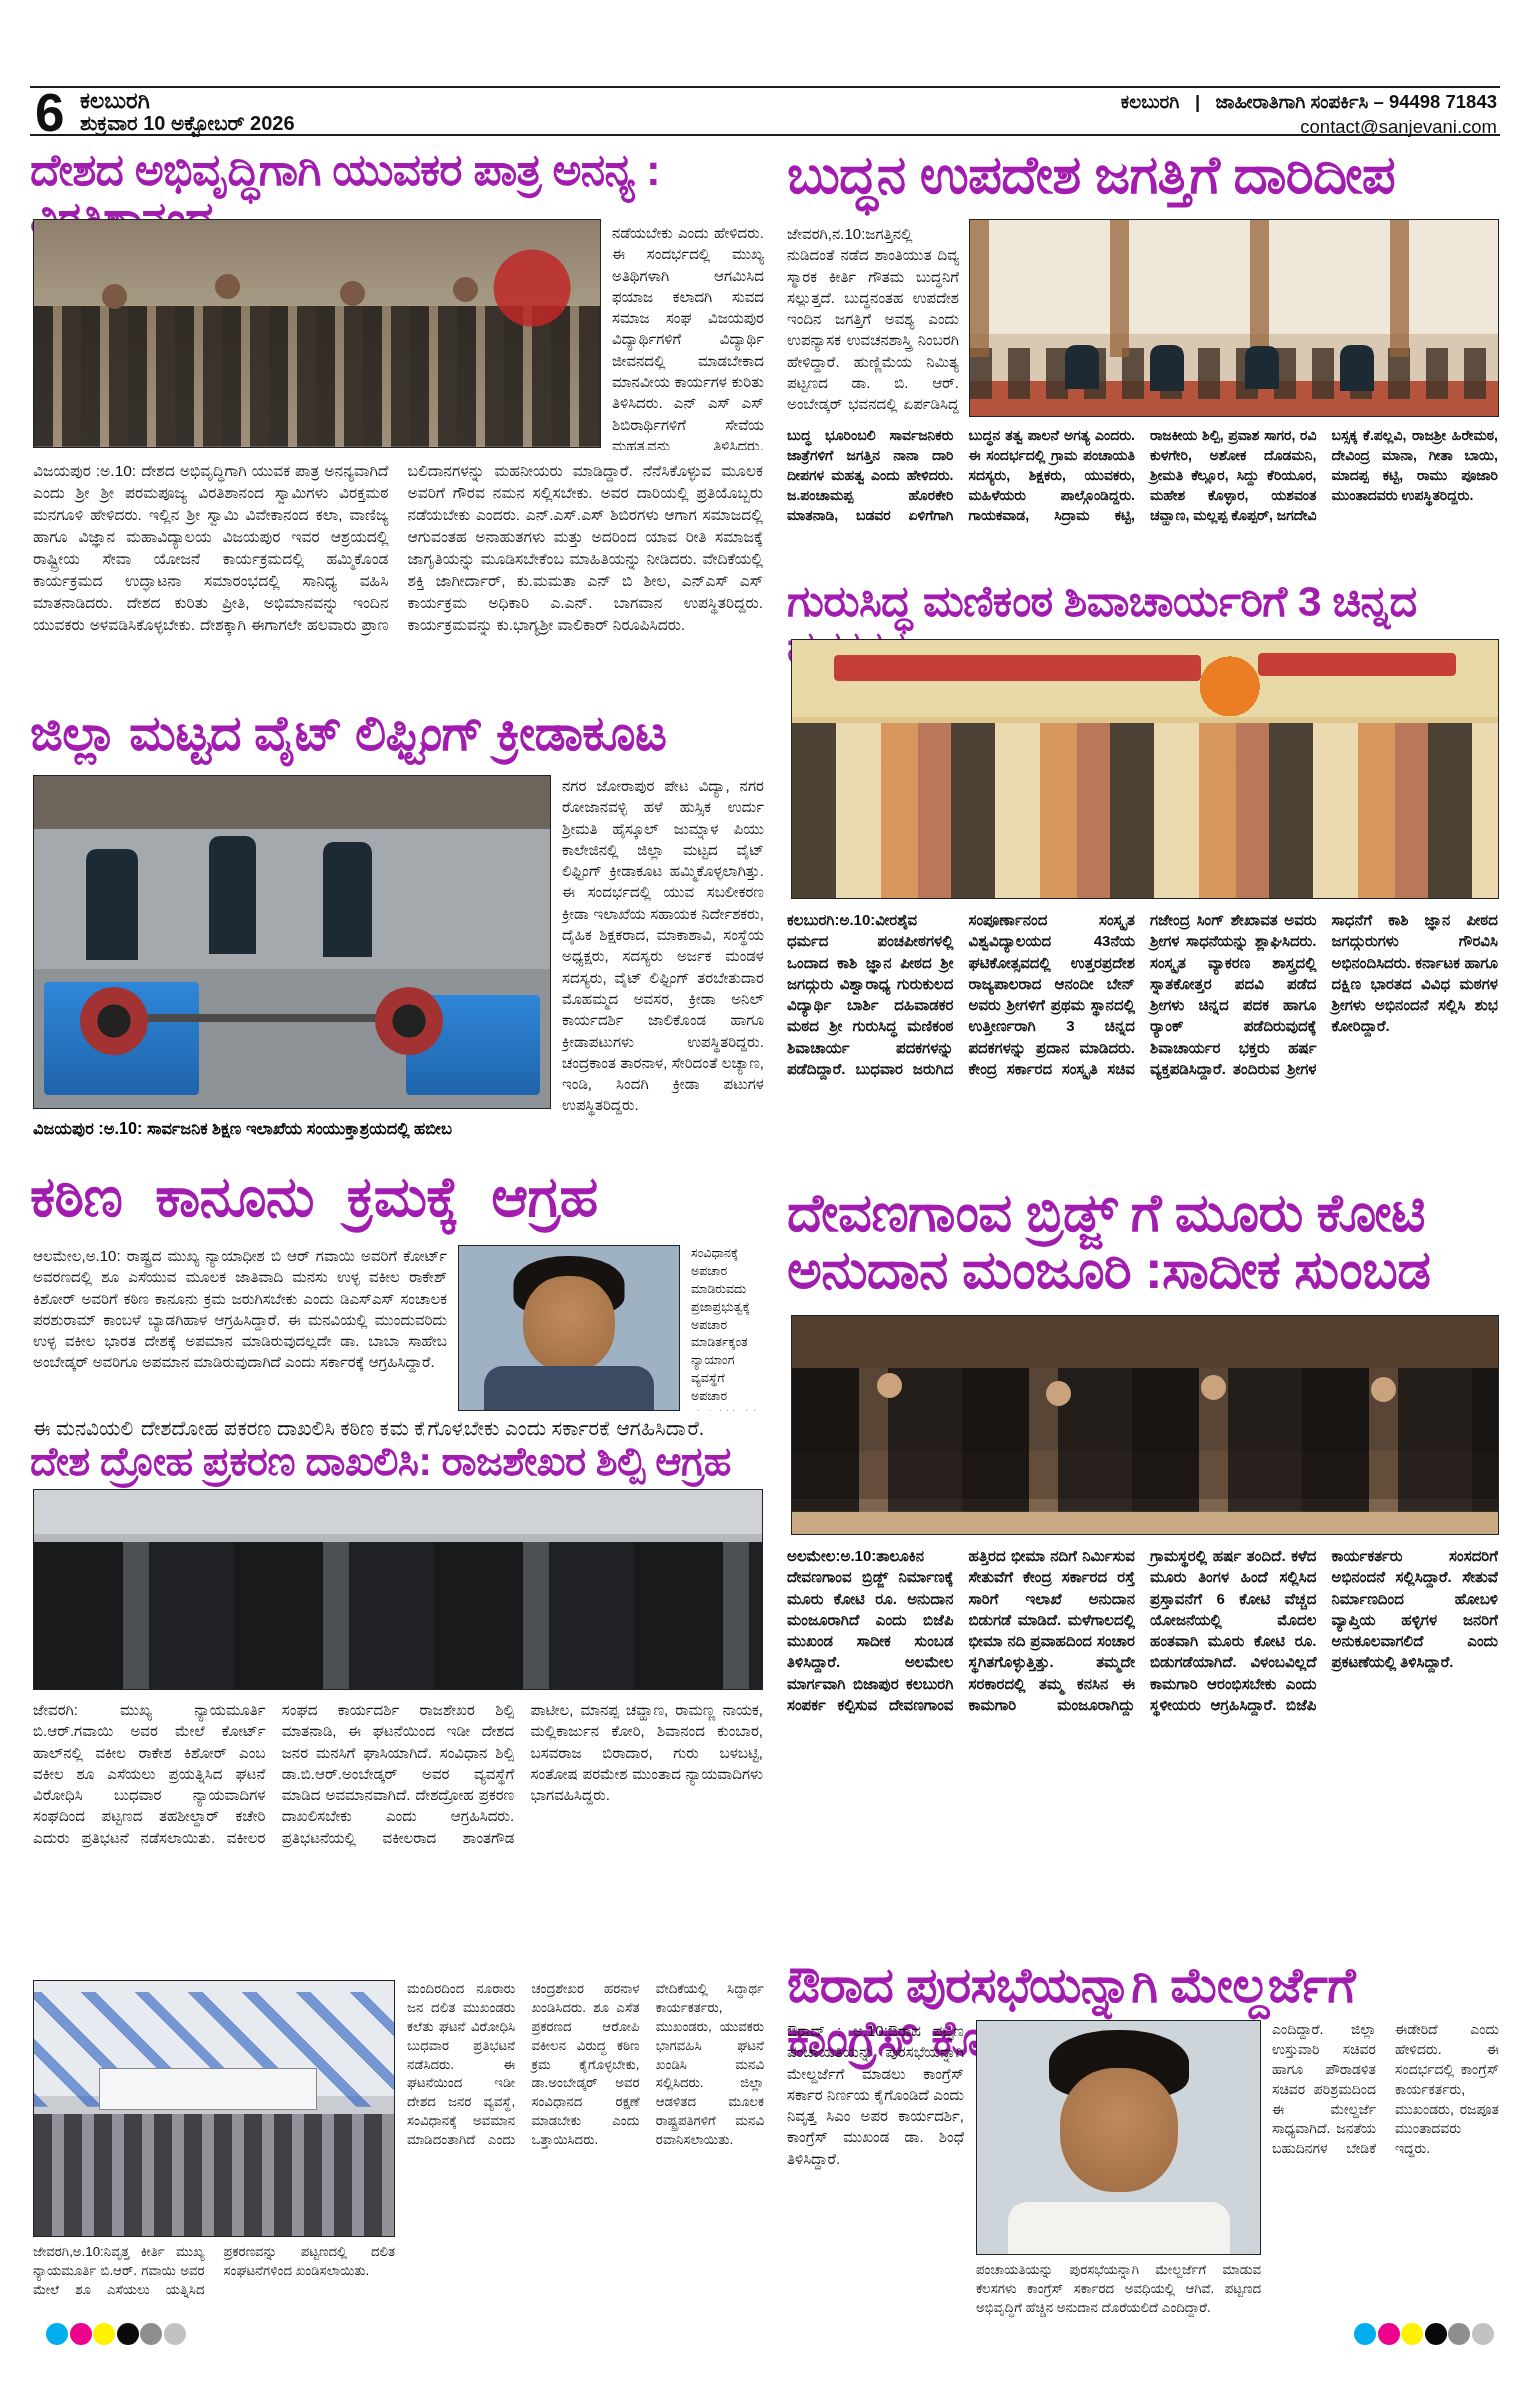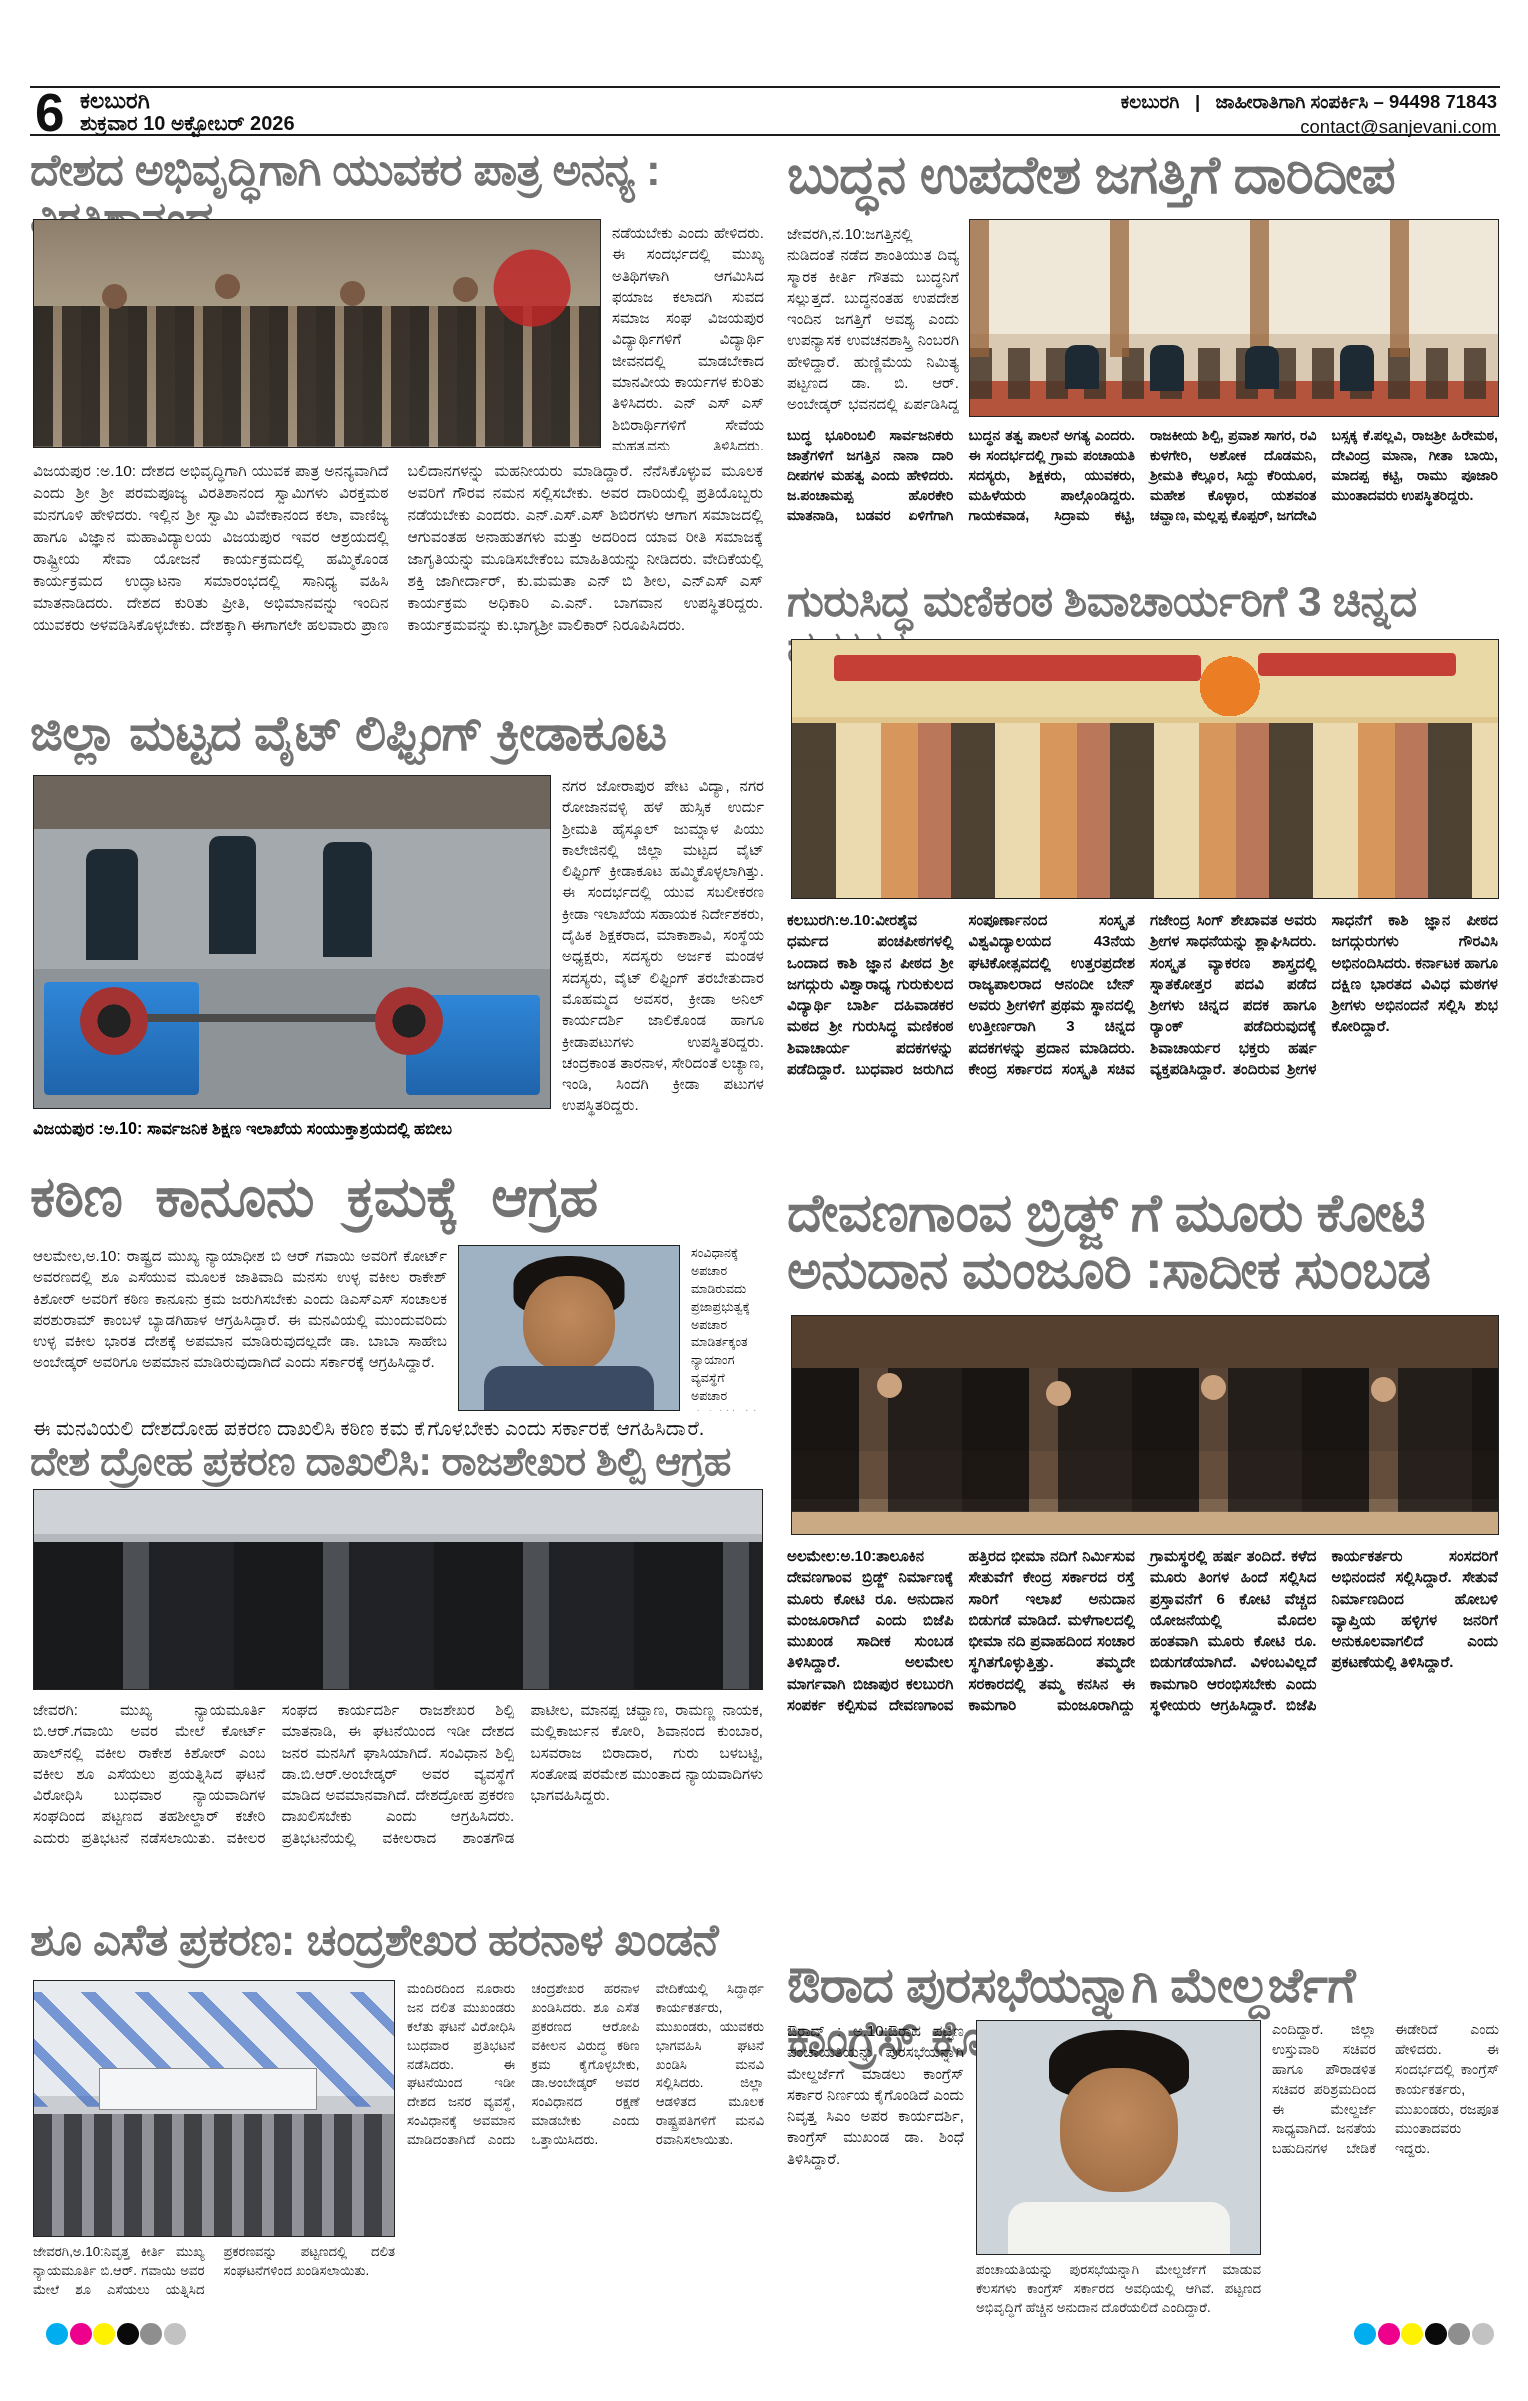--- a/index.html
+++ b/index.html
@@ -1,20 +1,20 @@
 <!DOCTYPE html>
 <html style="font-size:12px"><head>
 <meta charset="utf-8">
 <style>
   html,body{margin:0;padding:0;background:#e8e8e8;}
   .page{position:relative;width:1528px;height:2401px;background:#ffffff;
         font-family:"Liberation Sans","DejaVu Sans",sans-serif;color:#111;overflow:hidden;}
   .abs{position:absolute;box-sizing:border-box;}
   .rule{background:#1c1c1c;}
-  .hl{font-weight:800;color:#737373;line-height:1.08;letter-spacing:-0.7px;}
+  .hl{font-weight:800;color:#a21caf;line-height:1.08;letter-spacing:-0.7px;}
   .body-txt{font-size:15.5px;line-height:1.42;text-align:justify;color:#101010;overflow:hidden;}
   .cols2{column-count:2;column-gap:19px;}
   .cols3{column-count:3;column-gap:16.3px;}
   .cols4{column-count:4;column-gap:15px;font-weight:bold;}
   .photo{border:1.5px solid #222;overflow:hidden;}
   .caption{font-weight:700;font-size:16.3px;color:#000;}
   .pagenum{font-size:53px;font-weight:700;line-height:.9;}
   .ed-city{font-size:22px;font-weight:700;}
   .ed-date{font-size:20px;font-weight:700;}
   .masthead{font-size:59px;font-weight:800;color:#0c0c0c;display:flex;align-items:center;gap:4.4px;
@@ -131,21 +131,20 @@
     <div class="torso" style="bottom:0;width:170px;height:44px;background:#3b4b63;"></div>
   </div>
   <div class="abs body-txt" style="left:691px;top:1245px;width:72px;height:166px;font-size:12.6px;">ಸಂವಿಧಾನಕ್ಕೆ ಅಪಚಾರ ಮಾಡಿರುವದು ಪ್ರಜಾಪ್ರಭುತ್ವಕ್ಕೆ ಅಪಚಾರ ಮಾಡಿರ್ತಕ್ಕಂತ ನ್ಯಾಯಾಂಗ ವ್ಯವಸ್ಥೆಗೆ ಅಪಚಾರ ಮಾಡಿರತಕ್ಕಂತದ್ದು ಇದು ದೇಶವೇ ತಲೆತಗ್ಗಿಸುವಂತಹ ನೀಚಕೃತ್ಯ. ಇದು ಕ್ಷಮಾಪಣೆಗೆ ಅರ್ಹವಾದ ವಿಷಯವಲ್ಲ. ಯಾಕೆಂದರೆ ಒಬ್ಬ ತಿಳುವಳಿಕೆ ವ್ಯಕ್ತಿ ಏನು ಬೇಕಾದರೂ ಮಾಡಿ ಕ್ಷಮೆ ಕೇಳಬಹುದು ಕ್ಷಮಿಸಬಾರದು ಇದು</div>
   <div class="abs body-txt" style="left:33px;top:1414px;width:730px;height:22px;font-size:20px;">ಈ ಮನವಿಯಲ್ಲಿ ದೇಶದ್ರೋಹ ಪ್ರಕರಣ ದಾಖಲಿಸಿ ಕಠಿಣ ಕ್ರಮ ಕೈಗೊಳ್ಳಬೇಕು ಎಂದು ಸರ್ಕಾರಕ್ಕೆ ಆಗ್ರಹಿಸಿದ್ದಾರೆ.</div>
 
   <div class="abs hl" style="left:30px;top:1440px;width:733px;font-size:40px;">ದೇಶ ದ್ರೋಹ ಪ್ರಕರಣ ದಾಖಲಿಸಿ: ರಾಜಶೇಖರ ಶಿಲ್ಪಿ ಆಗ್ರಹ</div>
 
   <div class="abs photo ph-lawyers" style="left:33px;top:1489px;width:730px;height:201px;"></div>
   <div class="abs body-txt cols3" style="left:33px;top:1699px;width:730px;height:186px;font-size:15px;">ಜೇವರಗಿ: ಮುಖ್ಯ ನ್ಯಾಯಮೂರ್ತಿ ಬಿ.ಆರ್.ಗವಾಯಿ ಅವರ ಮೇಲೆ ಕೋರ್ಟ್ ಹಾಲ್‌ನಲ್ಲಿ ವಕೀಲ ರಾಕೇಶ ಕಿಶೋರ್ ಎಂಬ ವಕೀಲ ಶೂ ಎಸೆಯಲು ಪ್ರಯತ್ನಿಸಿದ ಘಟನೆ ವಿರೋಧಿಸಿ ಬುಧವಾರ ನ್ಯಾಯವಾದಿಗಳ ಸಂಘದಿಂದ ಪಟ್ಟಣದ ತಹಶೀಲ್ದಾರ್ ಕಚೇರಿ ಎದುರು ಪ್ರತಿಭಟನೆ ನಡೆಸಲಾಯಿತು. ವಕೀಲರ ಸಂಘದ ಕಾರ್ಯದರ್ಶಿ ರಾಜಶೇಖರ ಶಿಲ್ಪಿ ಮಾತನಾಡಿ, ಈ ಘಟನೆಯಿಂದ ಇಡೀ ದೇಶದ ಜನರ ಮನಸಿಗೆ ಘಾಸಿಯಾಗಿದೆ. ಸಂವಿಧಾನ ಶಿಲ್ಪಿ ಡಾ.ಬಿ.ಆರ್.ಅಂಬೇಡ್ಕರ್ ಅವರ ವ್ಯವಸ್ಥೆಗೆ ಮಾಡಿದ ಅವಮಾನವಾಗಿದೆ. ದೇಶದ್ರೋಹ ಪ್ರಕರಣ ದಾಖಲಿಸಬೇಕು ಎಂದು ಆಗ್ರಹಿಸಿದರು. ಪ್ರತಿಭಟನೆಯಲ್ಲಿ ವಕೀಲರಾದ ಶಾಂತಗೌಡ ಪಾಟೀಲ, ಮಾನಪ್ಪ ಚವ್ಹಾಣ, ರಾಮಣ್ಣ ನಾಯಕ, ಮಲ್ಲಿಕಾರ್ಜುನ ಕೋರಿ, ಶಿವಾನಂದ ಕುಂಬಾರ, ಬಸವರಾಜ ಬಿರಾದಾರ, ಗುರು ಬಳಬಟ್ಟಿ, ಸಂತೋಷ ಪರಮೇಶ ಮುಂತಾದ ನ್ಯಾಯವಾದಿಗಳು ಭಾಗವಹಿಸಿದ್ದರು.</div>
 
-  <div class="abs hl" style="left:30px;top:1916px;width:733px;font-size:44px;">ಶೂ ಎಸೆತ ಪ್ರಕರಣ: ಚಂದ್ರಶೇಖರ ಹರನಾಳ ಖಂಡನೆ</div>
 
   <div class="abs photo ph-crowd" style="left:33px;top:1980px;width:362px;height:257px;">
     <div class="banner" style="left:18%;top:34%;width:60%;height:16%;"></div>
   </div>
   <div class="abs body-txt cols2" style="left:33px;top:2243px;width:362px;height:75px;font-size:13.3px;">ಜೇವರಗಿ,ಅ.10:ನಿವೃತ್ತ ಕೀರ್ತಿ ಮುಖ್ಯ ನ್ಯಾಯಮೂರ್ತಿ ಬಿ.ಆರ್. ಗವಾಯಿ ಅವರ ಮೇಲೆ ಶೂ ಎಸೆಯಲು ಯತ್ನಿಸಿದ ಪ್ರಕರಣವನ್ನು ಪಟ್ಟಣದಲ್ಲಿ ದಲಿತ ಸಂಘಟನೆಗಳಿಂದ ಖಂಡಿಸಲಾಯಿತು.</div>
   <div class="abs body-txt cols3" style="left:407px;top:1980px;width:357px;height:339px;font-size:13.3px;">ಮಂದಿರದಿಂದ ನೂರಾರು ಜನ ದಲಿತ ಮುಖಂಡರು ಕಲೆತು ಘಟನೆ ವಿರೋಧಿಸಿ ಬುಧವಾರ ಪ್ರತಿಭಟನೆ ನಡೆಸಿದರು. ಈ ಘಟನೆಯಿಂದ ಇಡೀ ದೇಶದ ಜನರ ವ್ಯವಸ್ಥೆ, ಸಂವಿಧಾನಕ್ಕೆ ಅವಮಾನ ಮಾಡಿದಂತಾಗಿದೆ ಎಂದು ಚಂದ್ರಶೇಖರ ಹರನಾಳ ಖಂಡಿಸಿದರು. ಶೂ ಎಸೆತ ಪ್ರಕರಣದ ಆರೋಪಿ ವಕೀಲನ ವಿರುದ್ಧ ಕಠಿಣ ಕ್ರಮ ಕೈಗೊಳ್ಳಬೇಕು, ಡಾ.ಅಂಬೇಡ್ಕರ್ ಅವರ ಸಂವಿಧಾನದ ರಕ್ಷಣೆ ಮಾಡಬೇಕು ಎಂದು ಒತ್ತಾಯಿಸಿದರು. ವೇದಿಕೆಯಲ್ಲಿ ಸಿದ್ಧಾರ್ಥ ಕಾರ್ಯಕರ್ತರು, ಮುಖಂಡರು, ಯುವಕರು ಭಾಗವಹಿಸಿ ಘಟನೆ ಖಂಡಿಸಿ ಮನವಿ ಸಲ್ಲಿಸಿದರು. ಜಿಲ್ಲಾ ಆಡಳಿತದ ಮೂಲಕ ರಾಷ್ಟ್ರಪತಿಗಳಿಗೆ ಮನವಿ ರವಾನಿಸಲಾಯಿತು.</div>
 
   <div class="abs hl" style="left:787px;top:146px;width:711px;font-size:53px;">ಬುದ್ಧನ ಉಪದೇಶ ಜಗತ್ತಿಗೆ ದಾರಿದೀಪ</div>
 
   <div class="abs body-txt" style="left:787px;top:223px;width:172px;height:194px;font-size:15px;">ಜೇವರಗಿ,ನ.10:ಜಗತ್ತಿನಲ್ಲಿ ನುಡಿದಂತೆ ನಡೆದ ಶಾಂತಿಯುತ ದಿವ್ಯ ಸ್ಮಾರಕ ಕೀರ್ತಿ ಗೌತಮ ಬುದ್ಧನಿಗೆ ಸಲ್ಲುತ್ತದೆ. ಬುದ್ಧನಂತಹ ಉಪದೇಶ ಇಂದಿನ ಜಗತ್ತಿಗೆ ಅವಶ್ಯ ಎಂದು ಉಪನ್ಯಾಸಕ ಉವಚನಶಾಸ್ತ್ರಿ ನಿಂಬರಗಿ ಹೇಳಿದ್ದಾರೆ. ಹುಣ್ಣಿಮೆಯ ನಿಮಿತ್ಯ ಪಟ್ಟಣದ ಡಾ. ಬಿ. ಆರ್. ಅಂಬೇಡ್ಕರ್ ಭವನದಲ್ಲಿ ಏರ್ಪಡಿಸಿದ್ದ ವಿಶೇಷ ಉಪನ್ಯಾಸ ಕಾರ್ಯಕ್ರಮದಲ್ಲಿ ಅವರು ಮಾತನಾಡಿದರು. ಗೌತಮ ಬುದ್ಧನ ಉಪದೇಶಗಳು ಜಗತ್ತಿಗೆ ದಾರಿದೀಪವಾಗಿವೆ ಎಂದರು.</div>

